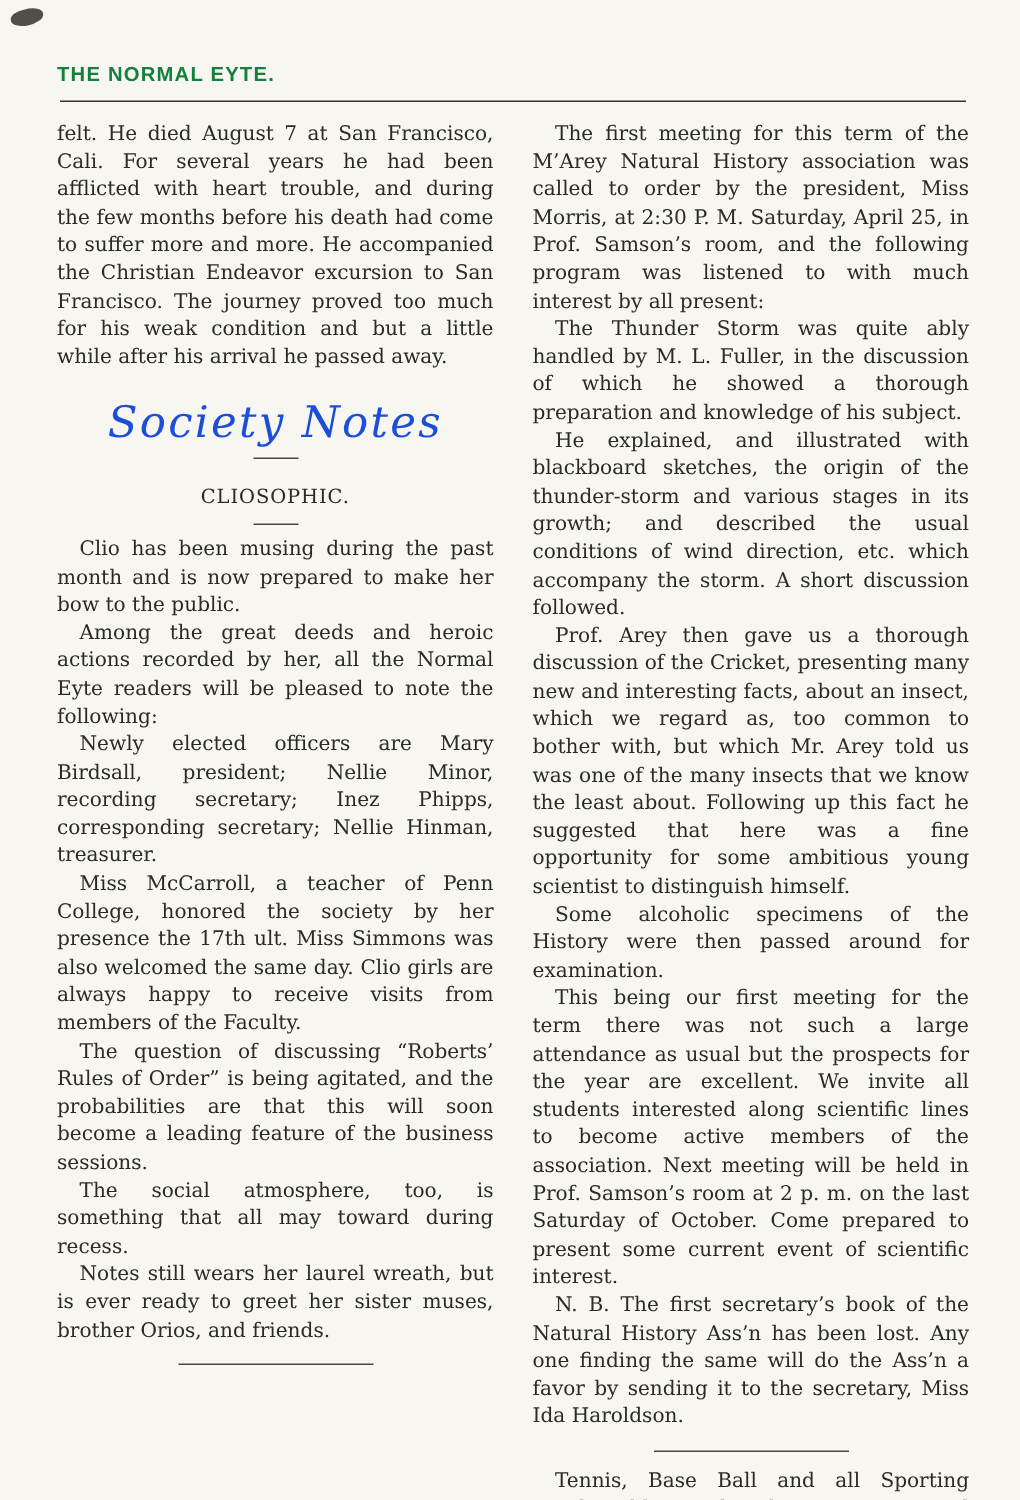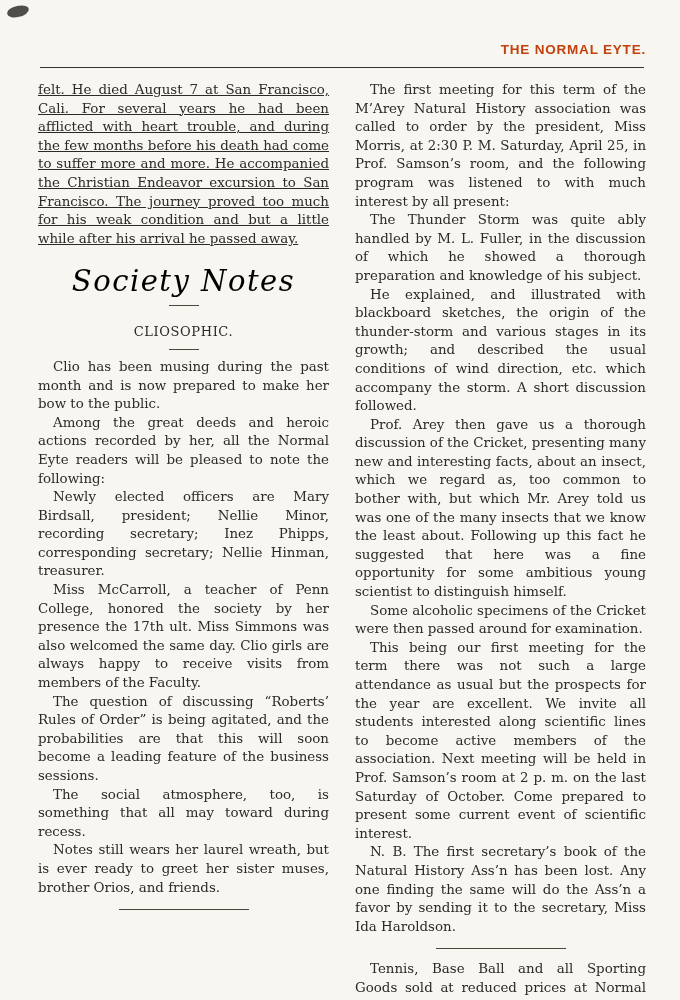--- a/index.html
+++ b/index.html
@@ -28,53 +28,53 @@
     background: #33302b;
     border-radius: 55% 45% 60% 50%;
     transform: rotate(-10deg);
     opacity: 0.85;
   }
   .masthead {
     font-family: "Liberation Sans", sans-serif;
     font-weight: bold;
     font-size: 13.5px;
     letter-spacing: 0.8px;
-    text-align: right;
+    text-align: left;
     margin: 6px 0 10px 0;
-    color: #c2410c;
+    color: #15803d;
   }
   .header-rule {
     height: 0;
     border-top: 1.6px solid #36332e;
     margin: 0 2px 13px 2px;
   }
   .columns {
     display: flex;
     gap: 26px;
   }
   .col {
     flex: 1;
     font-size: 13.4px;
     line-height: 18.6px;
     text-align: justify;
     color: #2c2a26;
   }
   .block { margin: 0; }
   .paragraph { text-indent: 15px; }
-  .no-indent { text-indent: 0; text-decoration: underline; }
+  .no-indent { text-indent: 0; }
   .script-heading {
     font-style: italic;
     font-weight: 500;
     font-size: 29px;
     line-height: 34px;
     letter-spacing: 1.5px;
     text-align: center;
     text-indent: 0;
     margin: 16px 0 2px 0;
-    color: #000000;
+    color: #1d4ed8;
   }
   .subheading {
     text-align: center;
     text-indent: 0;
     font-size: 13px;
     letter-spacing: 0.6px;
     margin-top: 17px;
   }
   .rule-small {
     width: 30px;
@@ -110,20 +110,20 @@
         <div class="block paragraph">The question of discussing “Roberts’ Rules of Order” is being agitated, and the probabilities are that this will soon become a leading feature of the business sessions.</div>
         <div class="block paragraph">The social atmosphere, too, is something that all may toward during recess.</div>
         <div class="block paragraph">Notes still wears her laurel wreath, but is ever ready to greet her sister muses, brother Orios, and friends.</div>
         <div class="block rule-separator"></div>
       </div>
     <div class="col" id="col-right">
         <div class="block paragraph">The first meeting for this term of the M’Arey Natural History association was called to order by the president, Miss Morris, at 2:30 P. M. Saturday, April 25, in Prof. Samson’s room, and the following program was listened to with much interest by all present:</div>
         <div class="block paragraph">The Thunder Storm was quite ably handled by M. L. Fuller, in the discussion of which he showed a thorough preparation and knowledge of his subject.</div>
         <div class="block paragraph">He explained, and illustrated with blackboard sketches, the origin of the thunder-storm and various stages in its growth; and described the usual conditions of wind direction, etc. which accompany the storm. A short discussion followed.</div>
         <div class="block paragraph">Prof. Arey then gave us a thorough discussion of the Cricket, presenting many new and interesting facts, about an insect, which we regard as, too common to bother with, but which Mr. Arey told us was one of the many insects that we know the least about.  Following up this fact he suggested that here was a fine opportunity for some ambitious young scientist to distinguish himself.</div>
-        <div class="block paragraph">Some alcoholic specimens of the Cricket were then passed around for examination.</div>
+        <div class="block paragraph">Some alcoholic specimens of the History were then passed around for examination.</div>
         <div class="block paragraph">This being our first meeting for the term there was not such a large attendance as usual but the prospects for the year are excellent.  We invite all students interested along scientific lines to become active members of the association.  Next meeting will be held in Prof. Samson’s room at 2 p. m. on the last Saturday of October. Come prepared to present some current event of scientific interest.</div>
         <div class="block paragraph">N. B.  The first secretary’s book of the Natural History Ass’n has been lost.  Any one finding the same will do the Ass’n a favor by sending it to the secretary, Miss Ida Haroldson.</div>
         <div class="block rule-separator"></div>
         <div class="block paragraph">Tennis, Base Ball and all Sporting Goods sold at reduced prices at Normal Book Store.</div>
       </div>
   </div>
 </div>
 
 </body></html>

